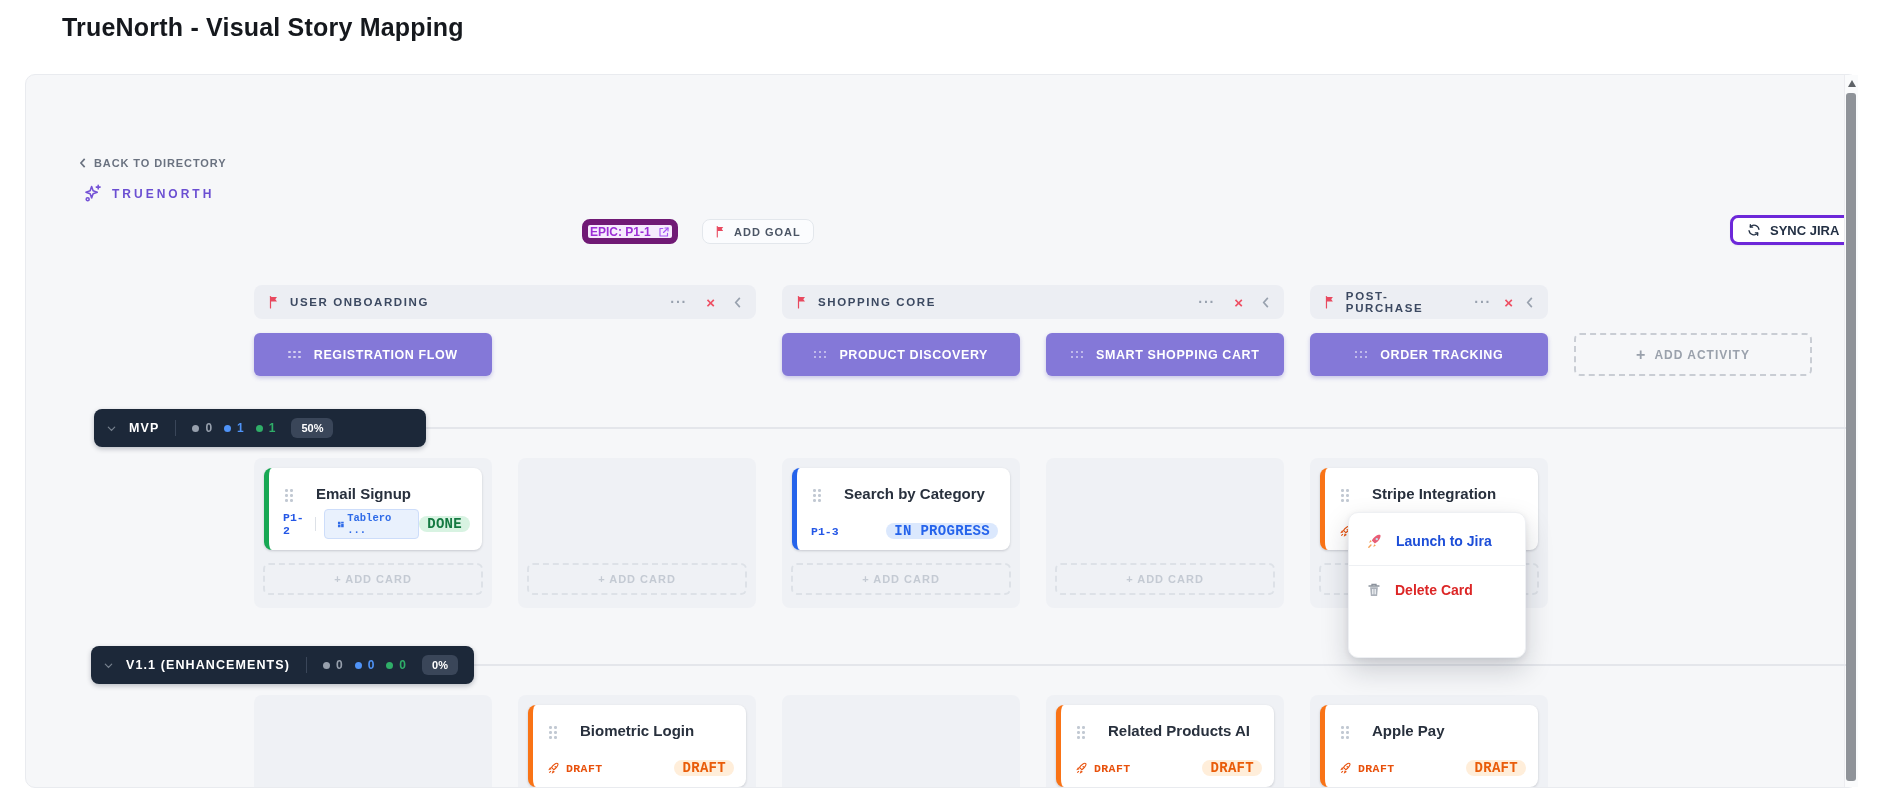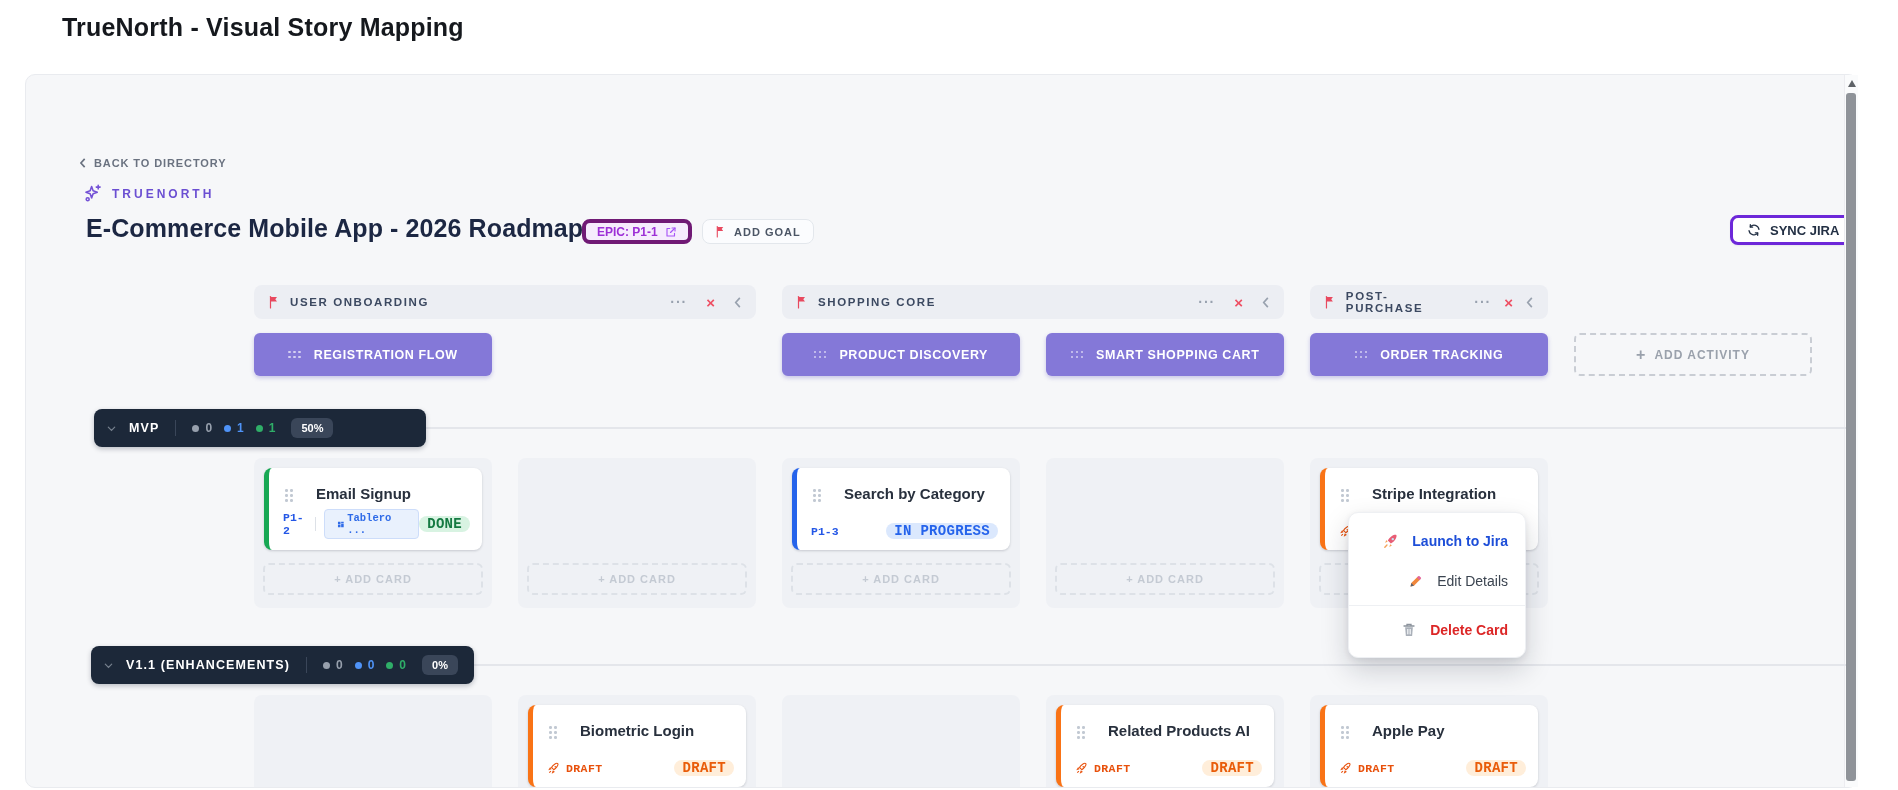--- a/index.html
+++ b/index.html
@@ -14,21 +14,21 @@
   .panel{left:25px;top:74px;width:1833px;height:714px;background:#f6f7f9;
          border:1px solid #e9ebef;border-radius:10px;box-sizing:border-box;overflow:hidden;}
 
   .back-link{left:53px;top:82px;display:flex;align-items:center;gap:7px;color:#6a7280;
              font-size:11px;font-weight:700;letter-spacing:.9px;cursor:pointer;}
   .brand{left:56px;top:108px;display:flex;align-items:center;gap:9px;text-align:right;}
   .brand-label{color:#6b4fd2;font-size:12px;font-weight:800;letter-spacing:3px;}
   .board-title{left:60px;top:139px;font-size:25px;font-weight:800;color:#1c2743;letter-spacing:.1px;}
 
   .epic-badge{left:556px;top:144px;height:25px;display:flex;align-items:center;gap:7px;
-              background:#f6ecfd;border:4px solid #701a75;border-radius:8px;padding:0 11px;
+              background:#f6ecfd;border:6px solid #701a75;border-radius:8px;padding:0 2px;
               color:#9d2fd6;font-size:12px;font-weight:700;box-sizing:border-box;}
   .add-goal-btn{left:676px;top:144px;height:25px;display:flex;align-items:center;gap:8px;
               background:#fbfcfe;border:1px solid #e3e7ec;border-radius:8px;padding:0 12px;
               color:#4b5565;font-size:11px;font-weight:800;letter-spacing:1px;box-sizing:border-box;}
   .sync-btn{left:1704px;top:140px;height:30px;display:flex;align-items:center;gap:9px;
               background:#ffffff;border:3px solid #6d28d9;border-radius:8px;padding:0 14px;
               color:#233044;font-size:13px;font-weight:700;box-shadow:0 1px 2px rgba(16,24,40,.06);box-sizing:border-box;}
 
   
   .goalbar{top:210px;height:34px;background:#eceef3;border-radius:8px;display:flex;
@@ -85,21 +85,21 @@
   .badge-done{color:#157a42;background:#d8f3e2;}
   .badge-progress{color:#2563eb;background:#dbe8fd;}
   .badge-draft{color:#e95c09;background:#ffeeda;}
   .draft-label{display:flex;align-items:center;gap:6px;color:#e8500b;font-size:11.5px;font-weight:800;letter-spacing:.4px;}
   .addcard{width:220px;height:32px;border:2px dashed #dde1e7;border-radius:6px;display:flex;align-items:center;
            justify-content:center;color:#c4cad3;font-size:11px;font-weight:800;letter-spacing:1px;box-sizing:border-box;cursor:pointer;}
 
   
   .ctx-menu{left:1322px;top:437px;width:178px;height:146px;background:#fff;border:1px solid #eef0f3;border-radius:10px;
             box-shadow:0 12px 28px rgba(16,24,40,.18),0 2px 6px rgba(16,24,40,.08);z-index:50;box-sizing:border-box;padding:8px 0;}
-  .ctx-item{display:flex;align-items:center;gap:13px;height:40px;padding:0 17px;font-size:14px;cursor:pointer;justify-content:flex-end;}
+  .ctx-item{display:flex;align-items:center;gap:13px;height:40px;padding:0 17px;font-size:14px;cursor:pointer;}
   .ctx-launch{color:#1d4ed8;font-weight:800;}
   .ctx-edit{color:#3b4450;font-weight:500;}
   .ctx-delete{color:#dc2626;font-weight:800;}
   .ctx-div{height:1px;background:#eef0f3;margin:4px 0;}
 
   
   .vscroll-track{left:1844px;top:75px;width:14px;height:712px;background:#fafbfc;border-left:1px solid #ececf0;box-sizing:border-box;}
   .vscroll-up{left:1848px;top:80px;width:0;height:0;border-left:4.5px solid transparent;border-right:4.5px solid transparent;
               border-bottom:7px solid #5f6368;cursor:pointer;}
   .vscroll-thumb{left:1846px;top:93px;width:10px;height:688px;background:#8f9399;border-radius:3px;cursor:grab;}
@@ -120,21 +120,20 @@
 
   <div class="abs brand">
     <svg width="21" height="21" viewBox="0 0 24 24" fill="none" stroke="#7452d6" stroke-width="1.8" stroke-linejoin="round">
       <path d="M11 4l1.7 4.8L17.5 10.5l-4.8 1.7L11 17l-1.7-4.8L4.5 10.5l4.8-1.7z"></path>
       <path d="M18.5 2.5v4.4M16.3 4.7h4.4" stroke-linecap="round"></path>
       <circle cx="6.5" cy="18.5" r="1.7"></circle>
     </svg>
     <span class="brand-label">TRUENORTH</span>
   </div>
 
-  <div class="abs board-title">E-Commerce Mobile App - 2026 Roadmap</div>
 
   <div class="abs epic-badge">
     <span>EPIC: P1-1</span>
     <svg width="12" height="12" viewBox="0 0 24 24" fill="none" stroke="#a855f7" stroke-width="2.3" stroke-linecap="round" stroke-linejoin="round">
       <path d="M14 4h6v6"></path>
         <path d="M20 4l-9 9"></path>
         <path d="M9.5 5H4v15h15v-5.5"></path>
     </svg>
   </div>
 
@@ -450,28 +449,20 @@
   <div class="abs ctx-menu">
     <div class="ctx-item ctx-launch">
       <svg width="17" height="17" viewBox="0 0 24 24">
           <path d="M13.5 4.5c2.9-2.1 5.9-2.5 6.7-1.7.8.8.4 3.8-1.7 6.7-1.7 2.3-4 4.3-6 5.3l-4.3-4.3c1-2 3-4.3 5.3-6z" fill="#e85d75"></path>
           <circle cx="15.2" cy="8.6" r="1.7" fill="#bfe3f2"></circle>
           <path d="M8 12.5l-3.8 1.2 2.2-3.7zM11.5 16l-1.2 3.8 3.7-2.2z" fill="#f4a259"></path>
           <path d="M7 17l-3 3" stroke="#f4a259" stroke-width="2" stroke-linecap="round"></path>
         </svg>
       <span>Launch to Jira</span>
     </div>
-    <div class="ctx-item ctx-edit">
-      <svg width="16" height="16" viewBox="0 0 24 24">
-          <path d="M14.5 5.5L18.5 9.5 9 19l-5.2 1.2L5 15z" fill="#f0873c"></path>
-          <path d="M15.5 4.5l2-2c.5-.5 1.5-.5 2 0l2 2c.5.5.5 1.5 0 2l-2 2z" fill="#e3689c" transform="translate(-2.2,2.2)"></path>
-          <path d="M3.8 20.2L5 15l4 4z" fill="#5b6470"></path>
-        </svg>
-      <span>Edit Details</span>
-    </div>
     <div class="ctx-div"></div>
     <div class="ctx-item ctx-delete">
       <svg width="16" height="16" viewBox="0 0 24 24">
           <path d="M4.5 6h15" stroke="#8b929c" stroke-width="2" stroke-linecap="round"></path>
           <path d="M9 6V3.5h6V6" fill="none" stroke="#8b929c" stroke-width="2"></path>
           <path d="M6.2 8l1.1 13h9.4l1.1-13z" fill="#aab0b9"></path>
           <path d="M9.8 10.5v8M12 10.5v8M14.2 10.5v8" stroke="#eef0f3" stroke-width="1.4"></path>
         </svg>
       <span>Delete Card</span>
     </div>

